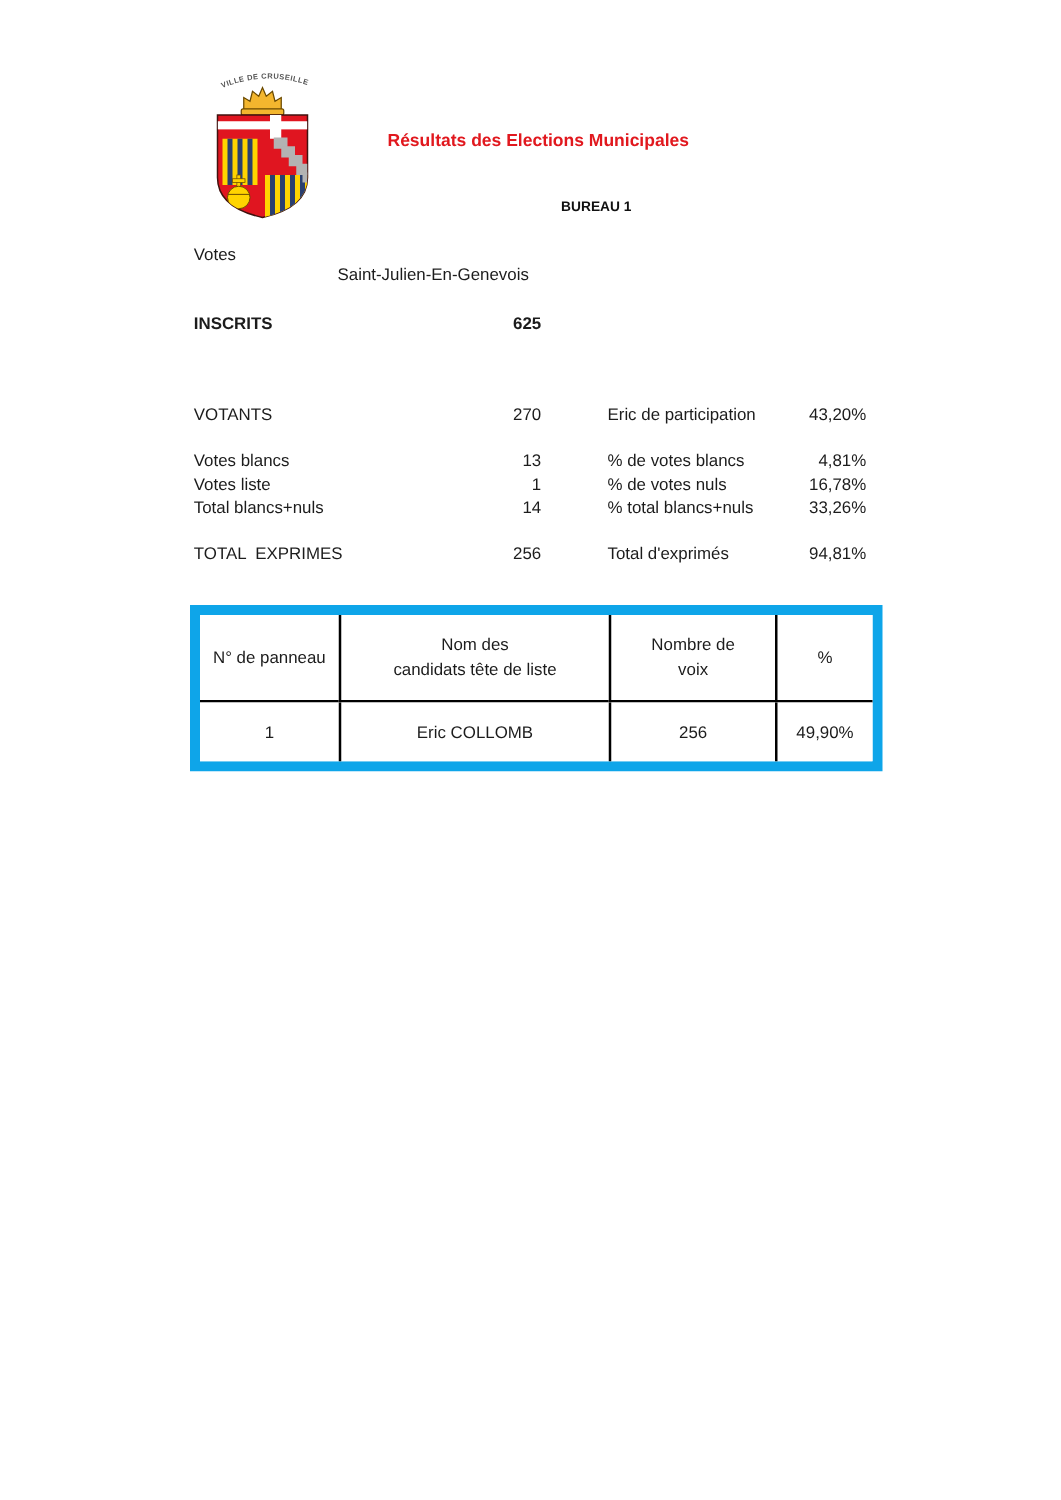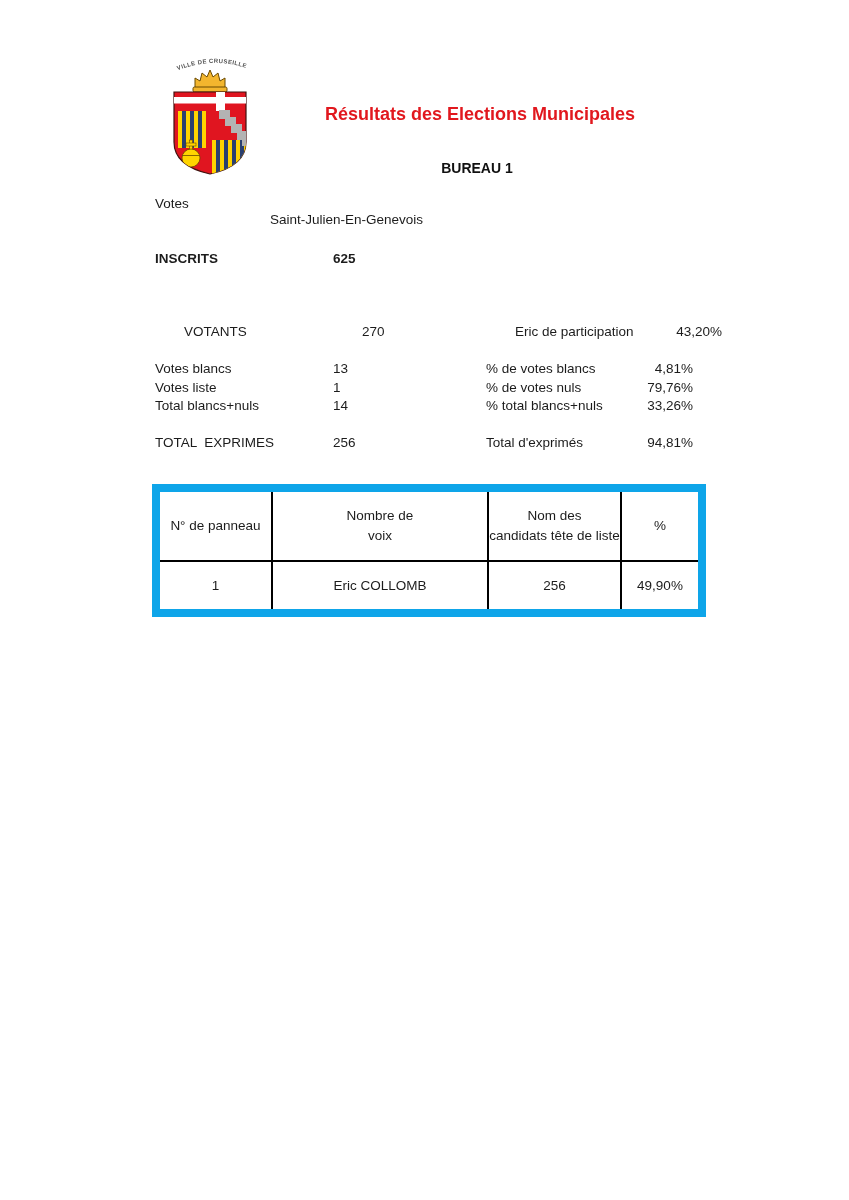--- a/index.html
+++ b/index.html
@@ -7,38 +7,38 @@
     position:relative;
     width:849px;height:1200px;
     background:#ffffff;
     font-family:"Liberation Sans", sans-serif;
     color:#1c1c1c;
     overflow:hidden;
   }
   .abs{position:absolute;}
   .title{
     left:310px;top:104px;width:340px;
-    text-align:center;
-    font-size:18px;font-weight:bold;color:#e1181e;
+    text-align:left;
+    font-size:14px;font-weight:bold;color:#e1181e;
   }
   .subtitle{
     left:397px;top:160px;width:160px;
     text-align:center;
-    font-size:14px;font-weight:bold;color:#111;
+    font-size:11px;font-weight:bold;color:#111;
   }
   .canton-row{left:155px;top:196px;width:420px;font-size:13.5px;}
   .canton-row .cv{position:absolute;left:115px;top:16px;}
   .stat-row{left:155px;top:0;width:538px;height:16px;font-size:13.5px;}
   .stat-row span{position:absolute;top:0;white-space:pre;}
   .s-label{left:0;}
-  .s-value{left:178px;width:100px;}
+  .s-value{left:178px;width:100px;text-align:right;}
   .s-rlabel{left:331px;}
   .s-rvalue{right:0;width:90px;text-align:right;}
   .bold{font-weight:bold;}
-  .r0{top:251px;} .r1{top:288px;} .r2{top:324px;margin-left:29px;}
+  .r0{top:251px;} .r1{top:288px;} .r2{top:324px;}
   .r3{top:361px;} .r4{top:380px;} .r5{top:398px;text-decoration:underline;} .r6{top:435px;}
   .rtable{
     left:152px;top:484px;
     display:grid;
     grid-template-columns:111px 216px 133px 78px;
     border:8px solid #0ea5e9;
     font-size:13.5px;
   }
   .cell{
     display:flex;align-items:center;justify-content:center;
@@ -138,41 +138,41 @@
   <div class="abs stat-row r3">
     <span class="s-label">Votes blancs</span>
     <span class="s-value">13</span>
     <span class="s-rlabel">% de votes blancs</span>
     <span class="s-rvalue">4,81%</span>
   </div>
   <div class="abs stat-row r4">
     <span class="s-label">Votes liste</span>
     <span class="s-value">1</span>
     <span class="s-rlabel">% de votes nuls</span>
-    <span class="s-rvalue">79,76%</span>
+    <span class="s-rvalue">16,78%</span>
   </div>
   <div class="abs stat-row r5">
     <span class="s-label">Total blancs+nuls</span>
     <span class="s-value">14</span>
     <span class="s-rlabel">% total blancs+nuls</span>
     <span class="s-rvalue">33,26%</span>
   </div>
   <div class="abs stat-row r6">
     <span class="s-label">TOTAL  EXPRIMES</span>
     <span class="s-value">256</span>
     <span class="s-rlabel">Total d'exprimés</span>
     <span class="s-rvalue">94,81%</span>
   </div>
 
   <div class="abs rtable">
     <div class="cell hd">N° de panneau</div>
+    <div class="cell hd bl">Nom des
+candidats tête de liste</div>
     <div class="cell hd bl">Nombre de
 voix</div>
-    <div class="cell hd bl">Nom des
-candidats tête de liste</div>
     <div class="cell hd bl">%</div>
     <div class="cell dt">1</div>
     <div class="cell dt bl">Eric COLLOMB</div>
     <div class="cell dt bl">256</div>
     <div class="cell dt bl">49,90%</div>
   </div>
 
 </div>
 
 </body></html>

